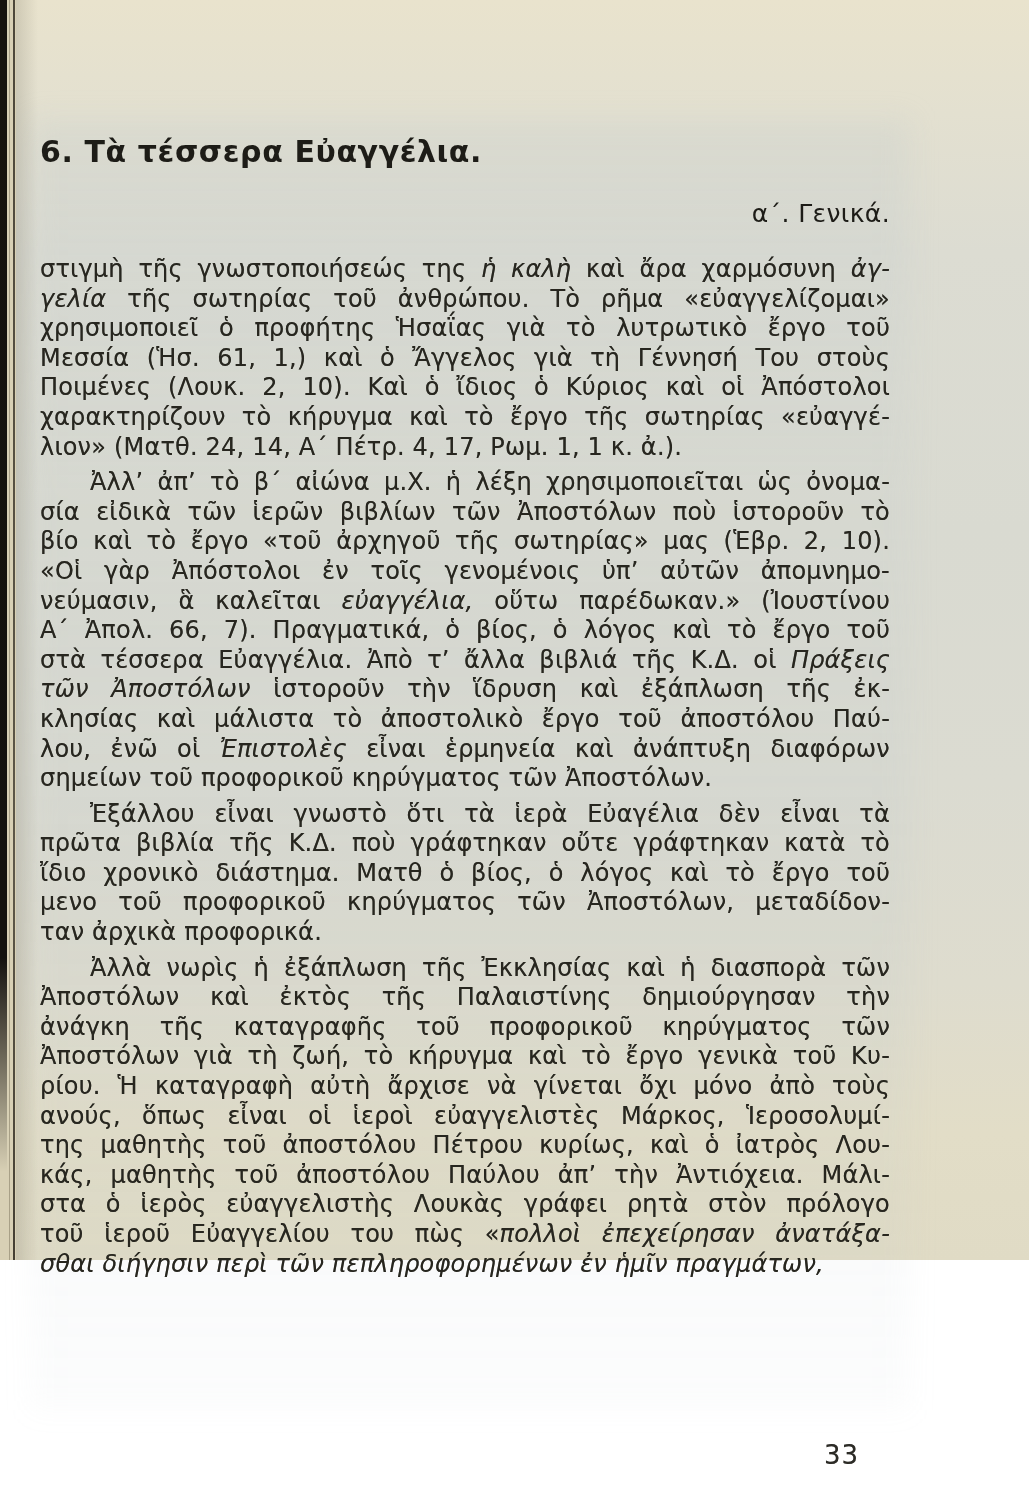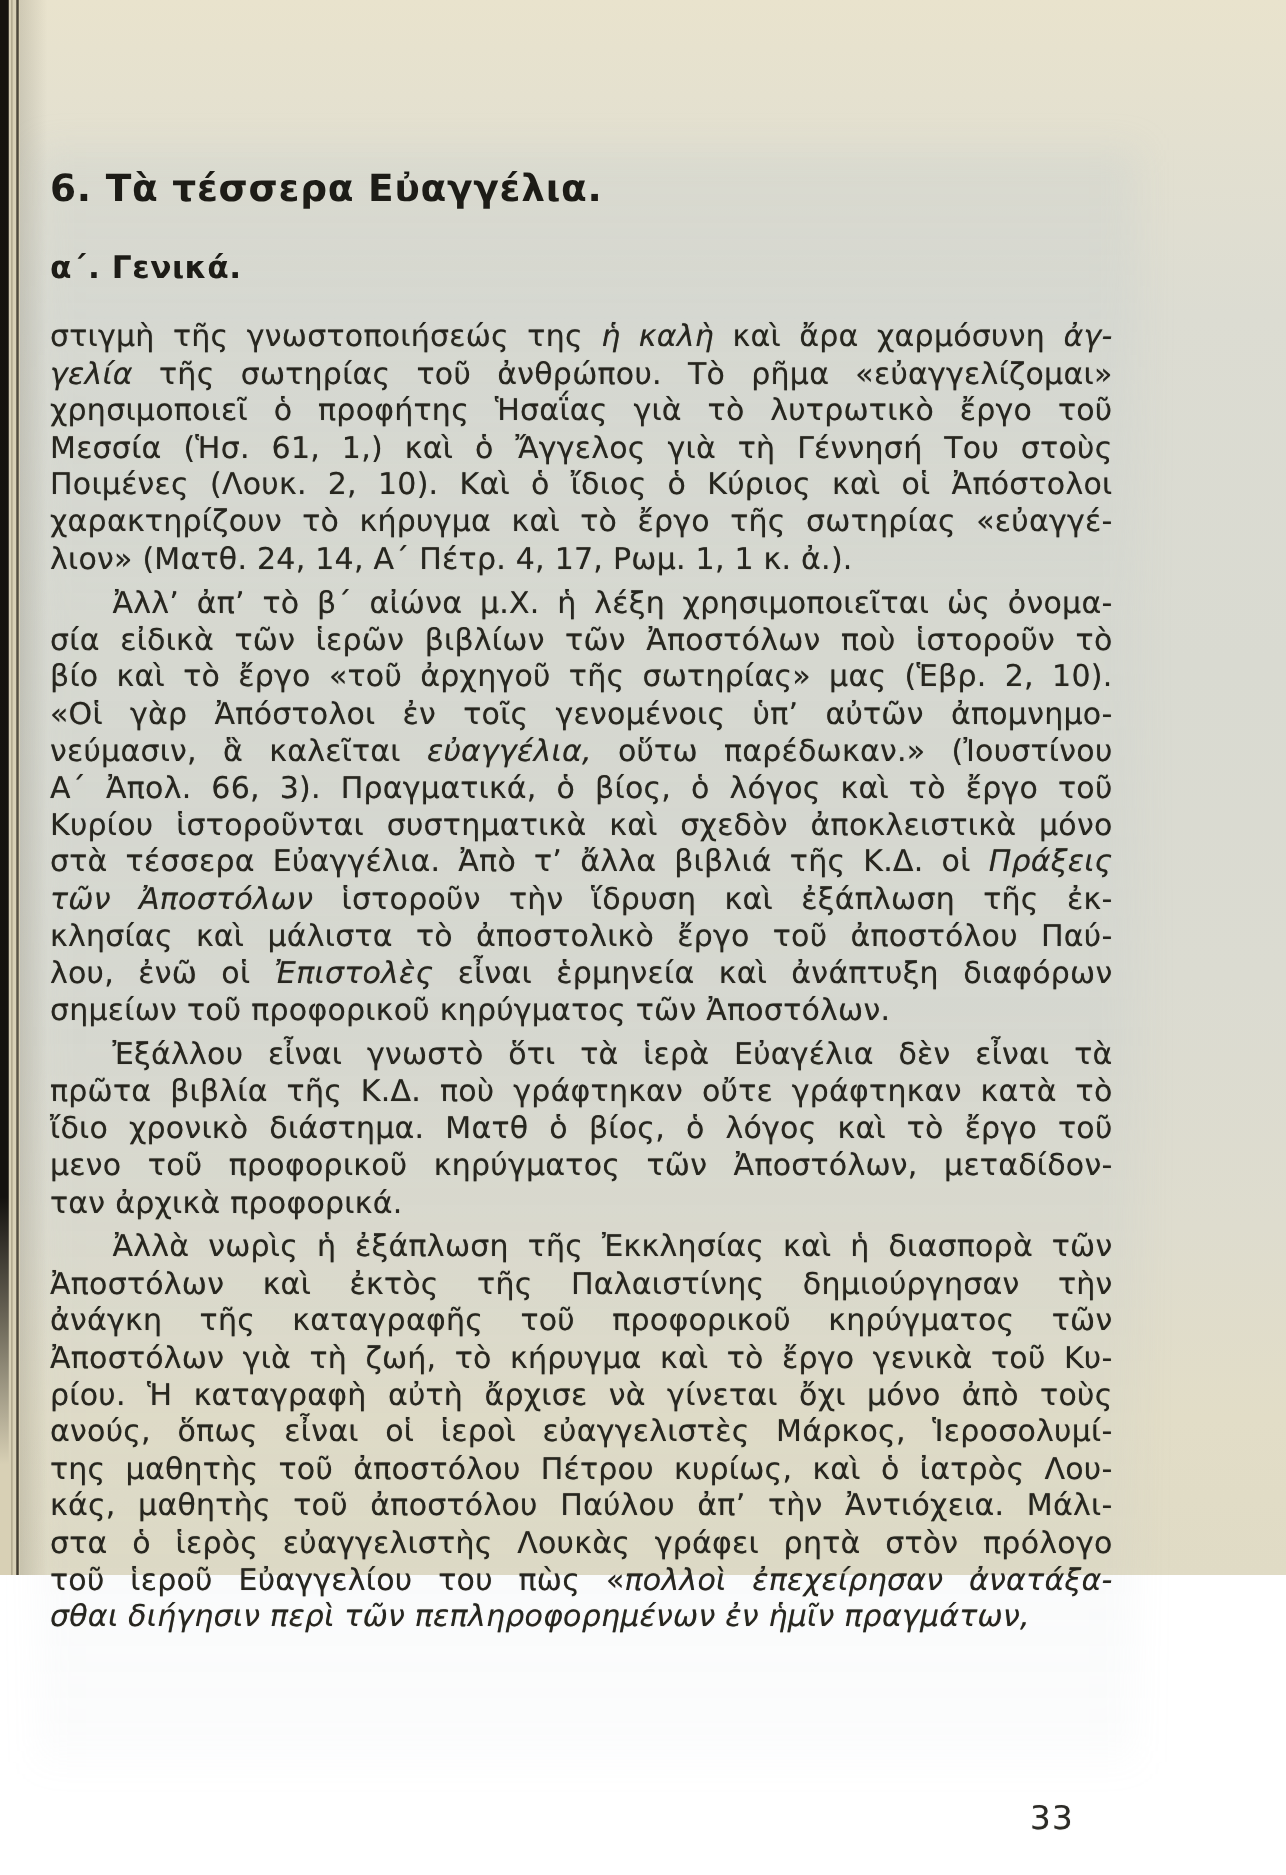--- a/index.html
+++ b/index.html
@@ -90,24 +90,25 @@
   .h1 {
     font-size: 30px;
     line-height: 36px;
     font-weight: bold;
     letter-spacing: 0.6px;
     color: #1d1c17;
   }
   .h2 {
     font-size: 25px;
     line-height: 31px;
-    font-weight: bold;
+    font-weight: normal;
     margin-top: 28px;
     letter-spacing: 0.4px;
     color: #1d1c17;
+    text-align: right;
   }
   .paras { margin-top: 26px; }
   .para { margin: 0 0 6px 0; }
   .line {
     font-size: 24px;
     line-height: 29.6px;
     text-align: justify;
     text-align-last: justify;
     letter-spacing: 0.2px;
     text-shadow: 0 0 0.6px rgba(39,38,31,0.55);
@@ -152,22 +153,21 @@
           <div class="line"><span>Ποιμένες (Λουκ. 2, 10). Καὶ ὁ ἴδιος ὁ Κύριος καὶ οἱ Ἀπόστολοι</span></div>
           <div class="line"><span>χαρακτηρίζουν τὸ κήρυγμα καὶ τὸ ἔργο τῆς σωτηρίας «εὐαγγέ-</span></div>
           <div class="line endp"><span>λιον» (Ματθ. 24, 14, Α´ Πέτρ. 4, 17, Ρωμ. 1, 1 κ. ἀ.).</span></div>
         </div>
         <div class="para">
           <div class="line first"><span>Ἀλλ’ ἀπ’ τὸ β´ αἰώνα μ.Χ. ἡ λέξη χρησιμοποιεῖται ὡς ὀνομα-</span></div>
           <div class="line"><span>σία εἰδικὰ τῶν ἱερῶν βιβλίων τῶν Ἀποστόλων ποὺ ἱστοροῦν τὸ</span></div>
           <div class="line"><span>βίο καὶ τὸ ἔργο «τοῦ ἀρχηγοῦ τῆς σωτηρίας» μας (Ἑβρ. 2, 10).</span></div>
           <div class="line"><span>«Οἱ γὰρ Ἀπόστολοι ἐν τοῖς γενομένοις ὑπ’ αὐτῶν ἀπομνημο-</span></div>
           <div class="line"><span>νεύμασιν, ἃ καλεῖται </span><span class="it">εὐαγγέλια,</span><span> οὕτω παρέδωκαν.» (Ἰουστίνου</span></div>
-          <div class="line"><span>Α´ Ἀπολ. 66, 3). Πραγματικά, ὁ βίος, ὁ λόγος καὶ τὸ ἔργο τοῦ</span></div>
-          <div class="line"><span>Κυρίου ἱστοροῦνται συστηματικὰ καὶ σχεδὸν ἀποκλειστικὰ μόνο</span></div>
+          <div class="line"><span>Α´ Ἀπολ. 66, 7). Πραγματικά, ὁ βίος, ὁ λόγος καὶ τὸ ἔργο τοῦ</span></div>
           <div class="line"><span>στὰ τέσσερα Εὐαγγέλια. Ἀπὸ τ’ ἄλλα βιβλιά τῆς Κ.Δ. οἱ </span><span class="it">Πράξεις</span></div>
           <div class="line"><span class="it">τῶν Ἀποστόλων</span><span> ἱστοροῦν τὴν ἵδρυση καὶ ἐξάπλωση τῆς ἐκ-</span></div>
           <div class="line"><span>κλησίας καὶ μάλιστα τὸ ἀποστολικὸ ἔργο τοῦ ἀποστόλου Παύ-</span></div>
           <div class="line"><span>λου, ἐνῶ οἱ </span><span class="it">Ἐπιστολὲς</span><span> εἶναι ἑρμηνεία καὶ ἀνάπτυξη διαφόρων</span></div>
           <div class="line endp"><span>σημείων τοῦ προφορικοῦ κηρύγματος τῶν Ἀποστόλων.</span></div>
         </div>
         <div class="para">
           <div class="line first"><span>Ἐξάλλου εἶναι γνωστὸ ὅτι τὰ ἱερὰ Εὐαγέλια δὲν εἶναι τὰ</span></div>
           <div class="line"><span>πρῶτα βιβλία τῆς Κ.Δ. ποὺ γράφτηκαν οὔτε γράφτηκαν κατὰ τὸ</span></div>
           <div class="line"><span>ἴδιο χρονικὸ διάστημα. Ματθ ὁ βίος, ὁ λόγος καὶ τὸ ἔργο τοῦ</span></div>

